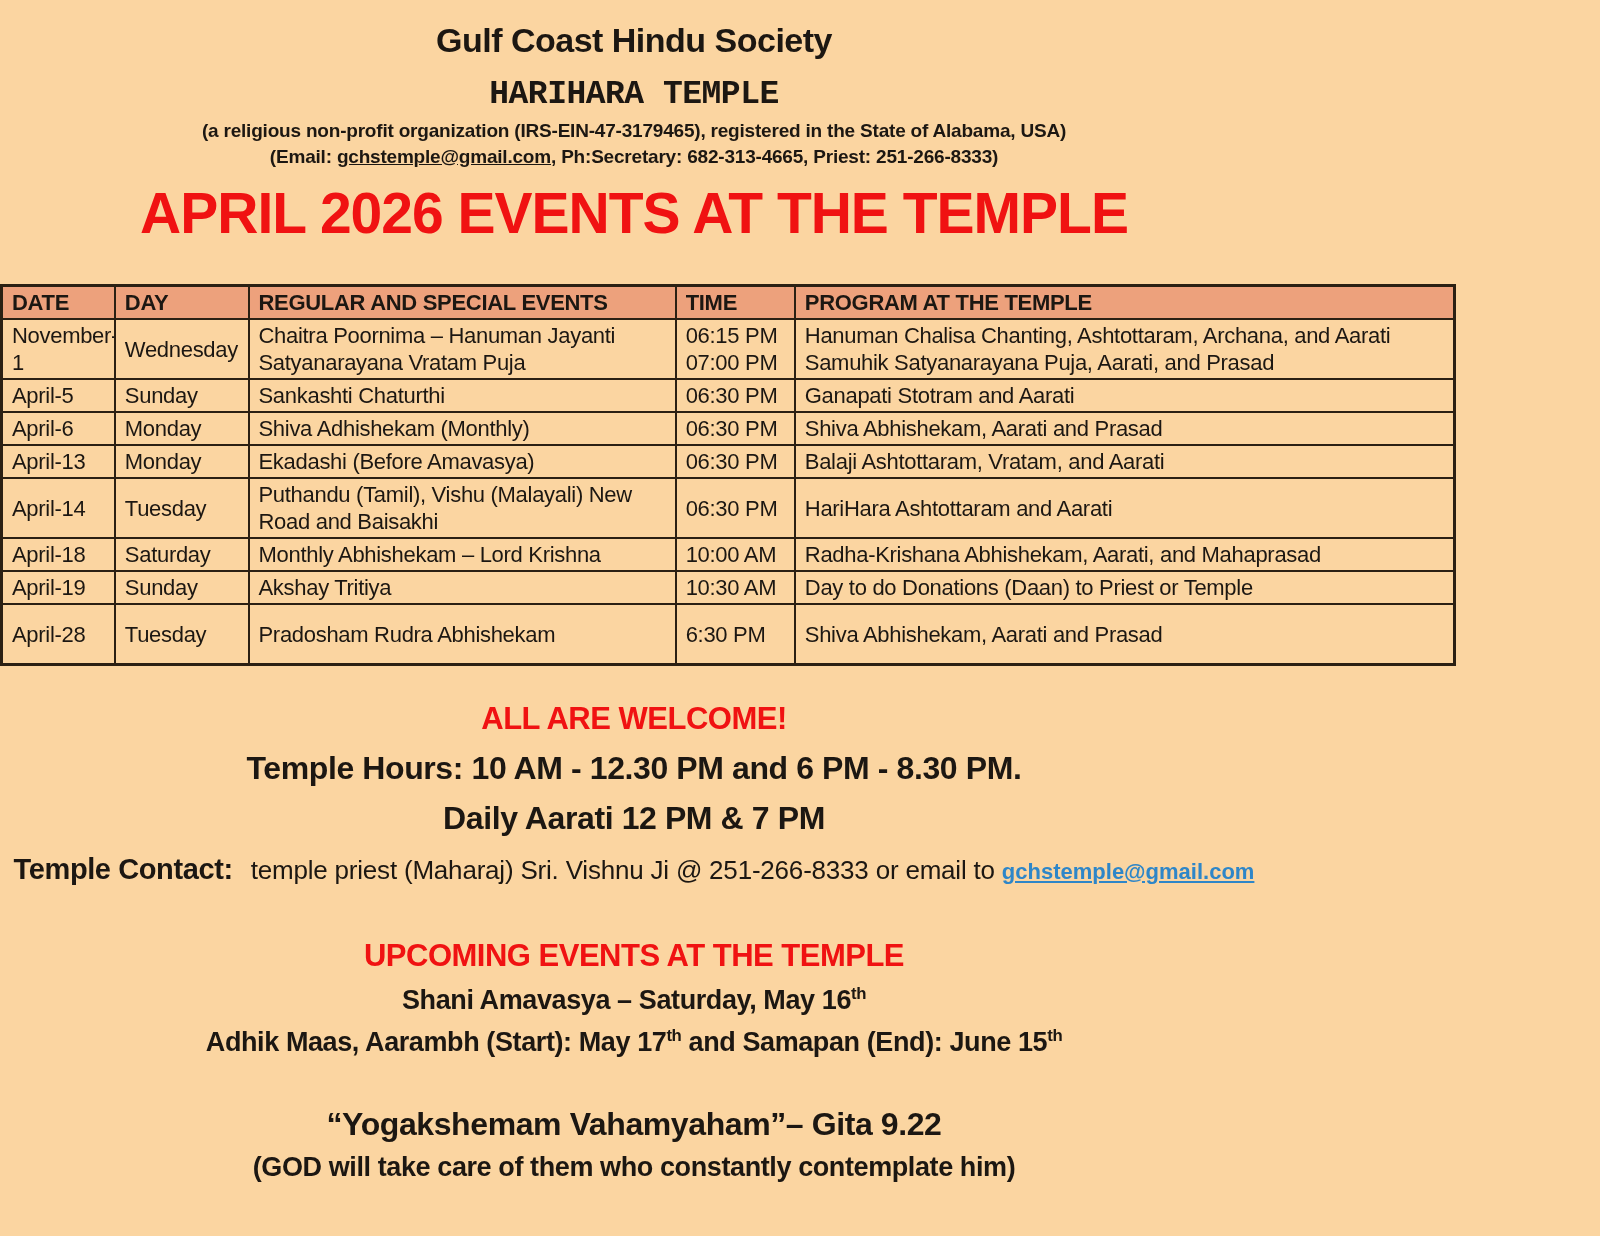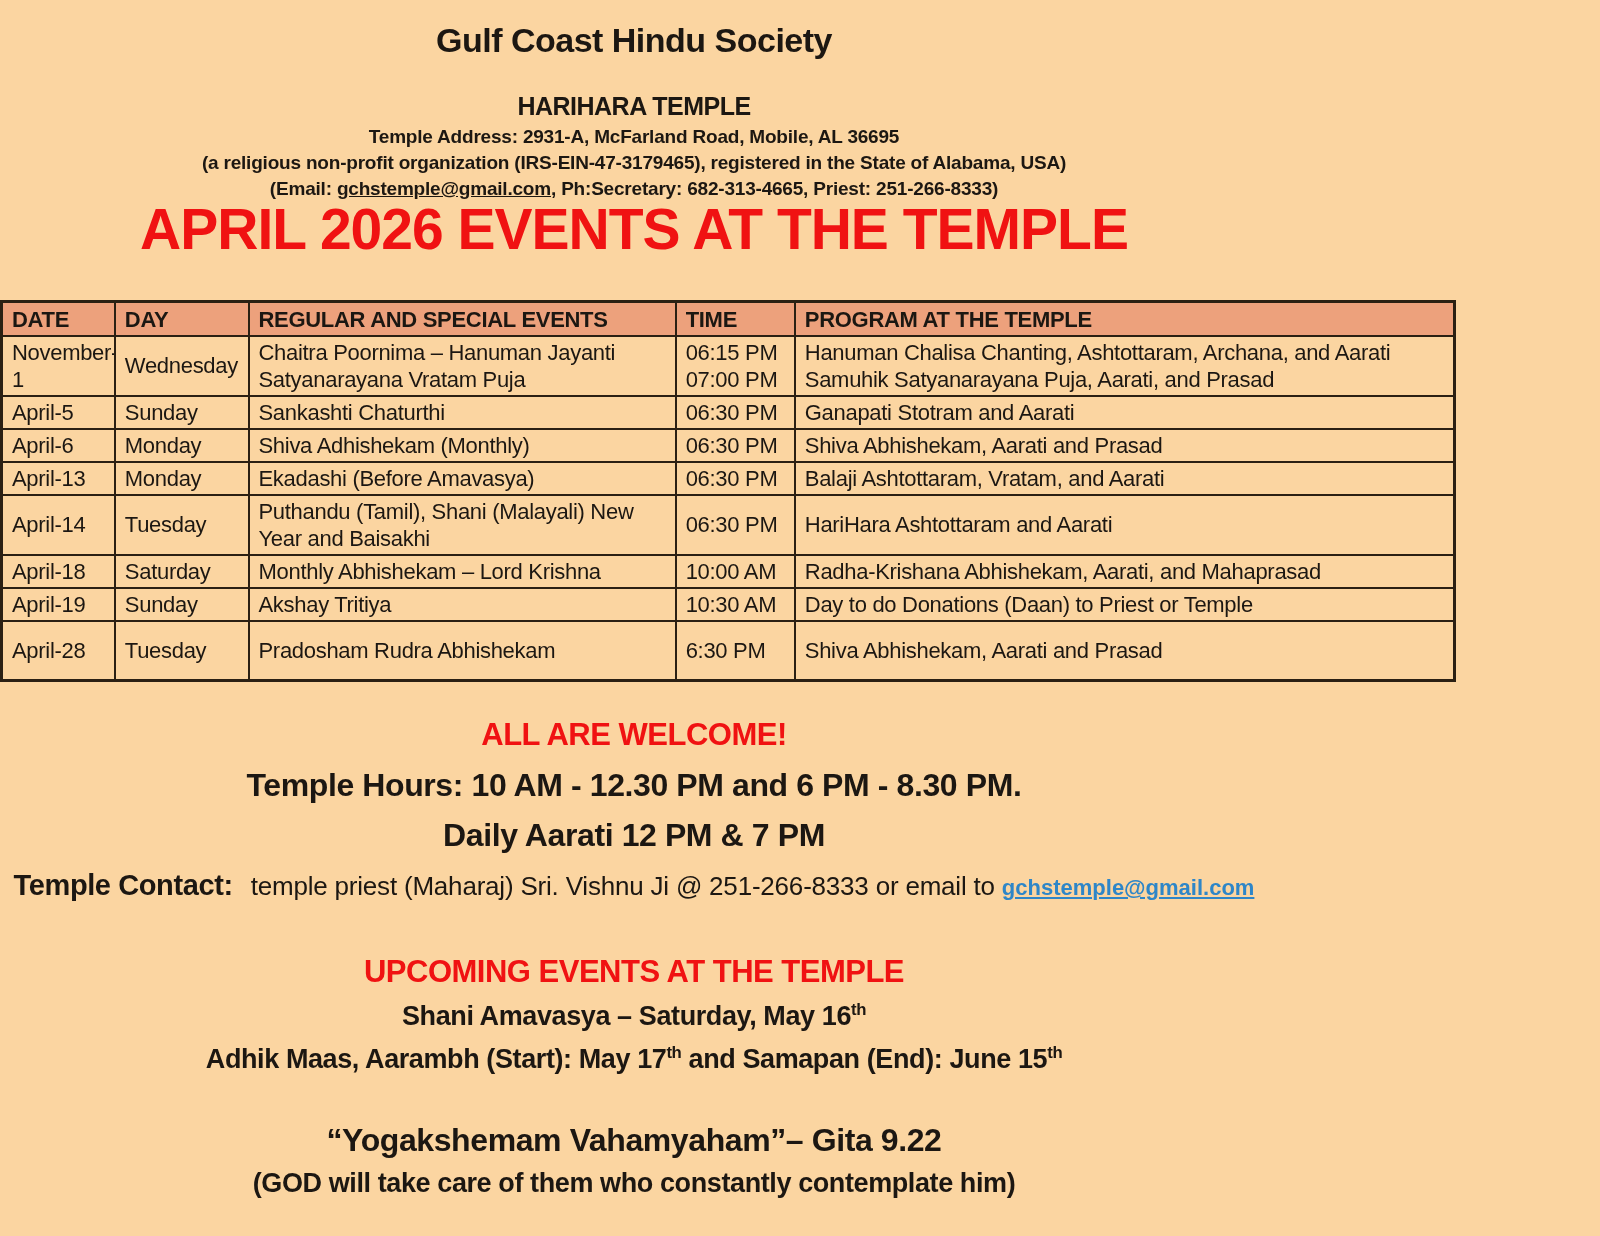--- a/index.html
+++ b/index.html
@@ -17,27 +17,27 @@
     height:1236px;
     background:var(--bg);
     color:var(--ink);
     font-family:"Liberation Sans","DejaVu Sans",sans-serif;
     overflow:hidden;
   }
   .page{width:1268px;height:1236px;padding-top:20px;}
   .center{text-align:center;}
   header{line-height:1.22;}
   .org{font-size:34px;font-weight:bold;letter-spacing:-0.5px;}
-  .temple{font-size:25px;font-weight:bold;margin-top:30px;letter-spacing:-0.5px;}
+  .temple{font-size:33px;font-weight:bold;margin-top:14px;letter-spacing:-0.5px;font-family:Liberation Mono, monospace;}
   .addr{font-size:19px;font-weight:bold;margin-top:3px;letter-spacing:-0.2px;}
   .addr:first-of-type{margin-top:10px;}
   .u{text-decoration:underline;}
   .title{
     font-size:57px;font-weight:bold;color:var(--red);
-    letter-spacing:-1px;line-height:1.05;
+    margin-top:16px;letter-spacing:-1px;line-height:1.05;
   }
   table{
     width:1456px;margin:40px auto 0 auto;
     border-collapse:collapse;table-layout:fixed;
     font-size:22px;letter-spacing:-0.3px;
   }
   th,td{
     border:2px solid var(--border);
     padding:2px 9px;
     vertical-align:middle;
@@ -76,21 +76,20 @@
   .quote .big{margin-top:8px;}
 </style>
 </head>
 <body>
 
 <div class="page center">
 
   <header>
     <div class="org">Gulf Coast Hindu Society</div>
     <div class="temple">HARIHARA TEMPLE</div>
-    <div class="addr">Temple Address: 2931-A, McFarland Road, Mobile, AL 36695</div>
     <div class="addr">(a religious non-profit organization (IRS-EIN-47-3179465), registered in the State of Alabama, USA)</div>
     <div class="addr"><span>(Email: </span><span class="u">gchstemple@gmail.com</span><span>, Ph:Secretary: 682-313-4665, Priest: 251-266-8333)</span></div>
   </header>
 
   <h1 class="title">APRIL 2026 EVENTS AT THE TEMPLE</h1>
 
   <table>
     <colgroup>
       <col style="width:7.8%">
         <col style="width:9.2%">
@@ -135,21 +134,21 @@
       <tr>
         <td>April-13</td>
         <td>Monday</td>
         <td>Ekadashi (Before Amavasya)</td>
         <td>06:30 PM</td>
         <td>Balaji Ashtottaram, Vratam, and Aarati</td>
       </tr>
       <tr>
         <td>April-14</td>
         <td>Tuesday</td>
-        <td>Puthandu (Tamil), Shani (Malayali) New Year and Baisakhi</td>
+        <td>Puthandu (Tamil), Vishu (Malayali) New Road and Baisakhi</td>
         <td>06:30 PM</td>
         <td>HariHara Ashtottaram and Aarati</td>
       </tr>
       <tr>
         <td>April-18</td>
         <td>Saturday</td>
         <td>Monthly Abhishekam – Lord Krishna</td>
         <td>10:00 AM</td>
         <td>Radha-Krishana Abhishekam, Aarati, and Mahaprasad</td>
       </tr>

